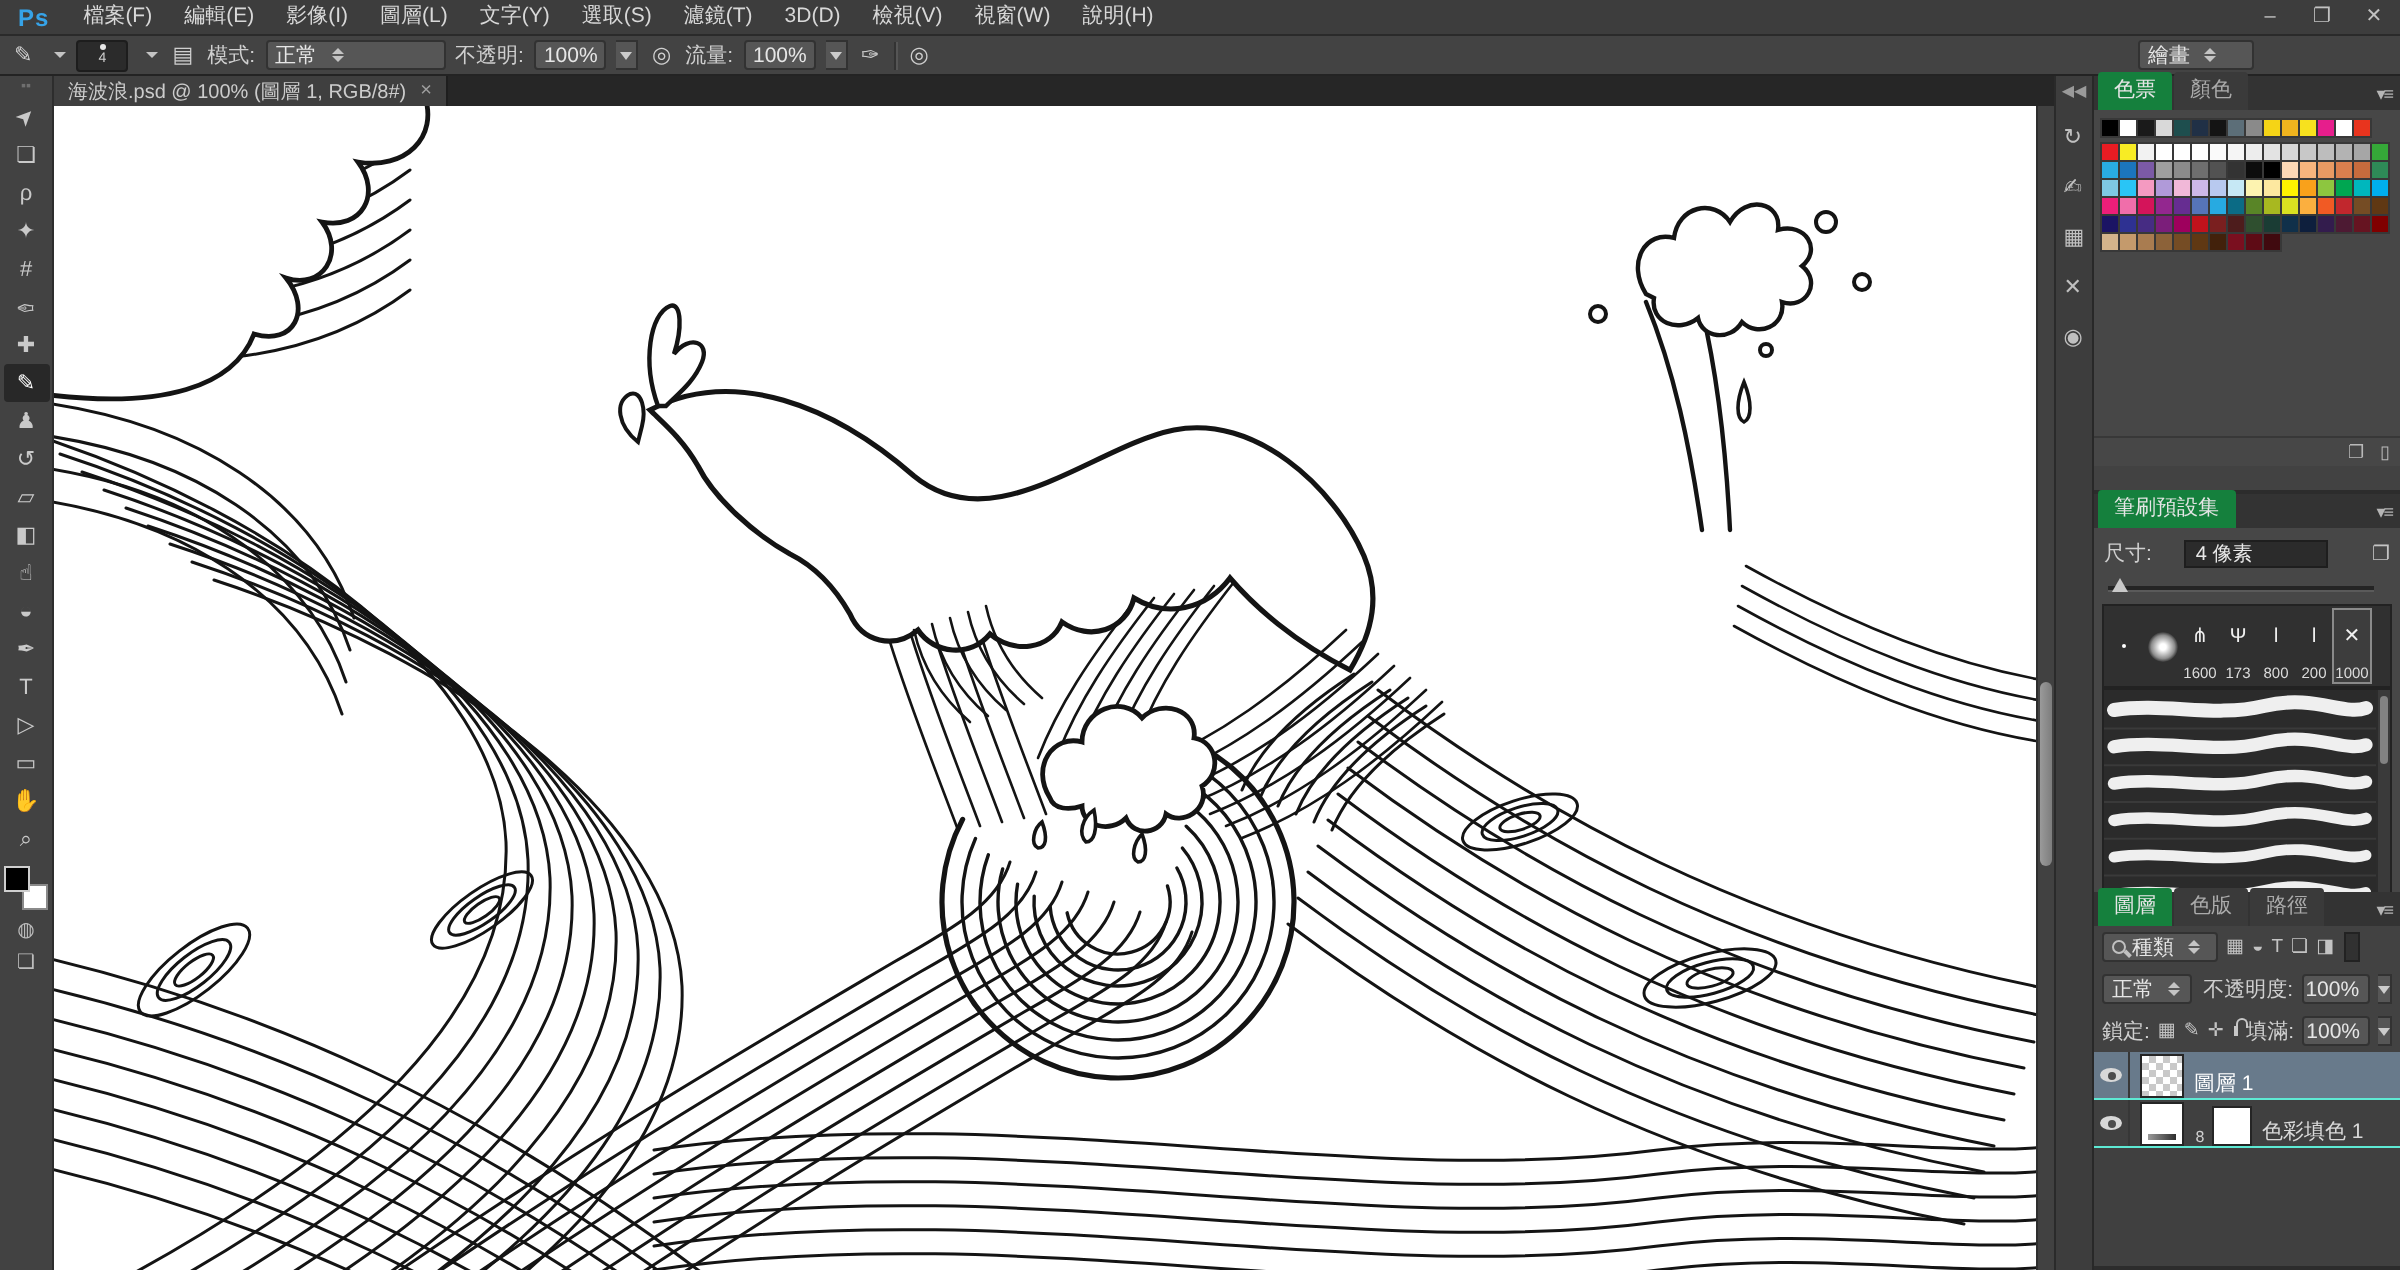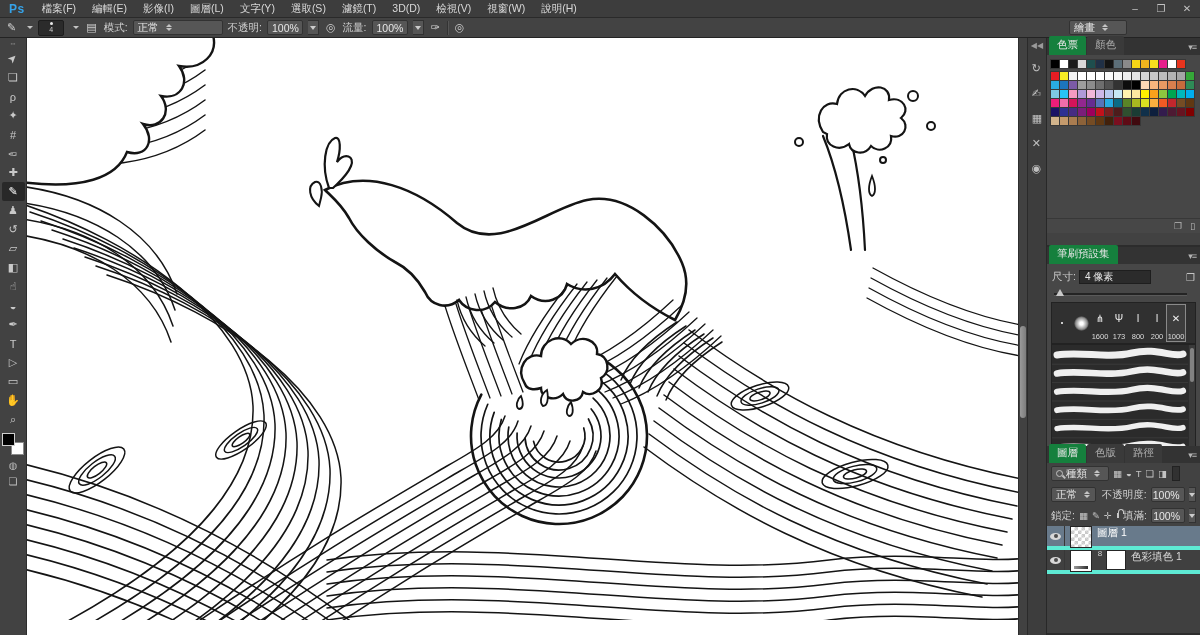--- a/index.html
+++ b/index.html
@@ -68,21 +68,21 @@
 
   
   .swbody{background:#474747;padding:5px 4px 2px;height:163px}
   .swrow{display:flex;gap:1px;margin-bottom:4px}
   .swgrid{display:flex;flex-wrap:wrap;gap:1px;width:145px}
   .sw{width:8px;height:8px;outline:1px solid #383838;flex:0 0 auto}
   .swfoot{height:15px;display:flex;justify-content:flex-end;align-items:center;gap:8px;padding-right:5px;color:#b9b9b9;font-size:9px;background:#474747;border-top:1px solid #383838}
 
   
   .bp-body{background:#474747;padding:4px 5px 0}
-  .bp-sizerow{display:flex;align-items:center;gap:3px;height:18px}
+  .bp-sizerow{display:flex;align-items:center;gap:16px;height:18px}
   .bp-sizefld{width:72px;height:14px;background:#2b2b2b;border:1px solid #1e1e1e;color:#e8e8e8;display:flex;align-items:center;padding:0 5px;font-size:10px}
   .bp-icon{margin-left:auto;color:#c4c4c4;font-size:10px}
   .bp-slider{position:relative;height:12px;margin:1px 2px 3px}
   .bp-track{position:absolute;left:0;right:6px;top:6px;height:2px;background:#242424;box-shadow:0 1px 0 #5a5a5a}
   .bp-thumb{position:absolute;left:2px;top:2px;width:0;height:0;border-left:4px solid transparent;border-right:4px solid transparent;border-bottom:7px solid #c9c9c9}
   .tipstrip{height:42px;background:#303030;border:1px solid #222;display:flex;align-items:flex-end;gap:1px;padding:2px 1px;margin:0 -1px}
   .tip{width:18px;height:36px;display:flex;flex-direction:column;align-items:center;justify-content:flex-end;color:#e8e8e8}
   .tip.selh{outline:1px solid #8a8a8a;background:#3d3d3d}
   .tip .g{flex:1;display:flex;align-items:center;justify-content:center;color:#f0f0f0;font-size:10px}
   .tip .lab{font-size:7.5px;color:#dcdcdc;line-height:9px}
@@ -98,21 +98,21 @@
   .lrowbar{display:flex;align-items:center;gap:4px;padding:3px 4px;flex:0 0 auto}
   .kindfld{width:58px}
   .mag{width:7px;height:7px;border:1.5px solid #c0c0c0;border-radius:50%;position:relative;display:inline-block;flex:0 0 auto}
   .mag:after{content:'';position:absolute;width:4px;height:1.5px;background:#c0c0c0;transform:rotate(45deg);right:-3.5px;bottom:-1px}
   .ficon{color:#c3c3c3;font-size:9.5px}
   .ftoggle{width:8px;height:15px;background:#313131;border:1px solid #222;margin-left:1px}
   .pct{width:34px;justify-content:flex-end}
   .padlock{width:7px;height:5px;background:#c8c8c8;position:relative;display:inline-block;margin-left:1px}
   .padlock:before{content:'';position:absolute;top:-4px;left:1px;width:4px;height:4px;border:1px solid #c8c8c8;border-bottom:none;border-radius:3px 3px 0 0}
   .lrows{flex:1;overflow:hidden;background:#404040}
-  .lrow{height:24px;display:flex;align-items:flex-start;border-bottom:4px solid #5eead4;background:#404040;color:#d9d9d9}
+  .lrow{height:24px;display:flex;align-items:flex-end;border-bottom:1px solid #5eead4;background:#404040;color:#d9d9d9}
   .lrow.sel{background:#687a8b;color:#fff}
   .eyecell{width:18px;align-self:stretch;border-right:1px solid #373737;display:flex;align-items:center;justify-content:center;flex:0 0 auto}
   .eye{width:11px;height:7px;border-radius:50%;background:#d8d8d8;position:relative;display:inline-block}
   .eye:after{content:'';position:absolute;left:3.5px;top:1.5px;width:4px;height:4px;border-radius:50%;background:#4c4c4c}
   .eyebox{width:9px;height:9px;background:#393939;border:1px solid #2d2d2d;display:inline-block}
   .thumb{width:22px;height:22px;border:1px solid #252525;margin:0 5px;background:#fff;flex:0 0 auto;position:relative}
   .thumb.checker{background-color:#fff;background-image:linear-gradient(45deg,#c9c9c9 25%,transparent 25%,transparent 75%,#c9c9c9 75%),linear-gradient(45deg,#c9c9c9 25%,transparent 25%,transparent 75%,#c9c9c9 75%);background-size:7px 7px;background-position:0 0,3.5px 3.5px}
   .thumb.sketch{background-image:repeating-linear-gradient(115deg,transparent 0 3px,#c9c9c9 3px 3.8px,transparent 3.8px 7px),repeating-linear-gradient(60deg,transparent 0 4px,#d4d4d4 4px 4.6px,transparent 4.6px 9px)}
   .thumb.fill:after{content:'';position:absolute;left:3px;right:3px;bottom:2px;height:3px;background:linear-gradient(90deg,#9a9a9a,#2e2e2e)}
   .lname{font-size:10.5px;white-space:nowrap}
@@ -259,20 +259,26 @@
       </div>
     <div class="fgbg">
       <div class="fgsw"></div>
       <div class="bgsw"></div>
     </div>
     <div class="mini">◍</div>
     <div class="mini">❏</div>
   </div>
 
   <div class="docarea">
+    <div class="tabbar">
+      <div class="doctab">
+        <span>海波浪.psd @ 100% (圖層 1, RGB/8#)</span>
+        <span class="tabclose">×</span>
+      </div>
+    </div>
     <div class="canvas">
       <svg id="art" width="991" height="582" viewBox="0 0 991 582">
           <path d="M -8,30 C 70,44 130,38 178,2" stroke="#141414" stroke-width="1.5" fill="none" stroke-linecap="round" transform="translate(0,0)"></path>
           <path d="M -8,30 C 70,44 130,38 178,2" stroke="#141414" stroke-width="1.5" fill="none" stroke-linecap="round" transform="translate(0,15)"></path>
           <path d="M -8,30 C 70,44 130,38 178,2" stroke="#141414" stroke-width="1.5" fill="none" stroke-linecap="round" transform="translate(0,30)"></path>
           <path d="M -8,30 C 70,44 130,38 178,2" stroke="#141414" stroke-width="1.5" fill="none" stroke-linecap="round" transform="translate(0,45)"></path>
           <path d="M -8,30 C 70,44 130,38 178,2" stroke="#141414" stroke-width="1.5" fill="none" stroke-linecap="round" transform="translate(0,60)"></path>
           <path d="M -8,30 C 70,44 130,38 178,2" stroke="#141414" stroke-width="1.5" fill="none" stroke-linecap="round" transform="translate(0,75)"></path>
           <path d="M -8,30 C 70,44 130,38 178,2" stroke="#141414" stroke-width="1.5" fill="none" stroke-linecap="round" transform="translate(0,90)"></path>
           <path d="M -8,165 C 115,205 222,285 226,368 C 229,452 150,525 28,590" stroke="#141414" stroke-width="1.5" fill="none" stroke-linecap="round" transform="translate(0,0)"></path>

